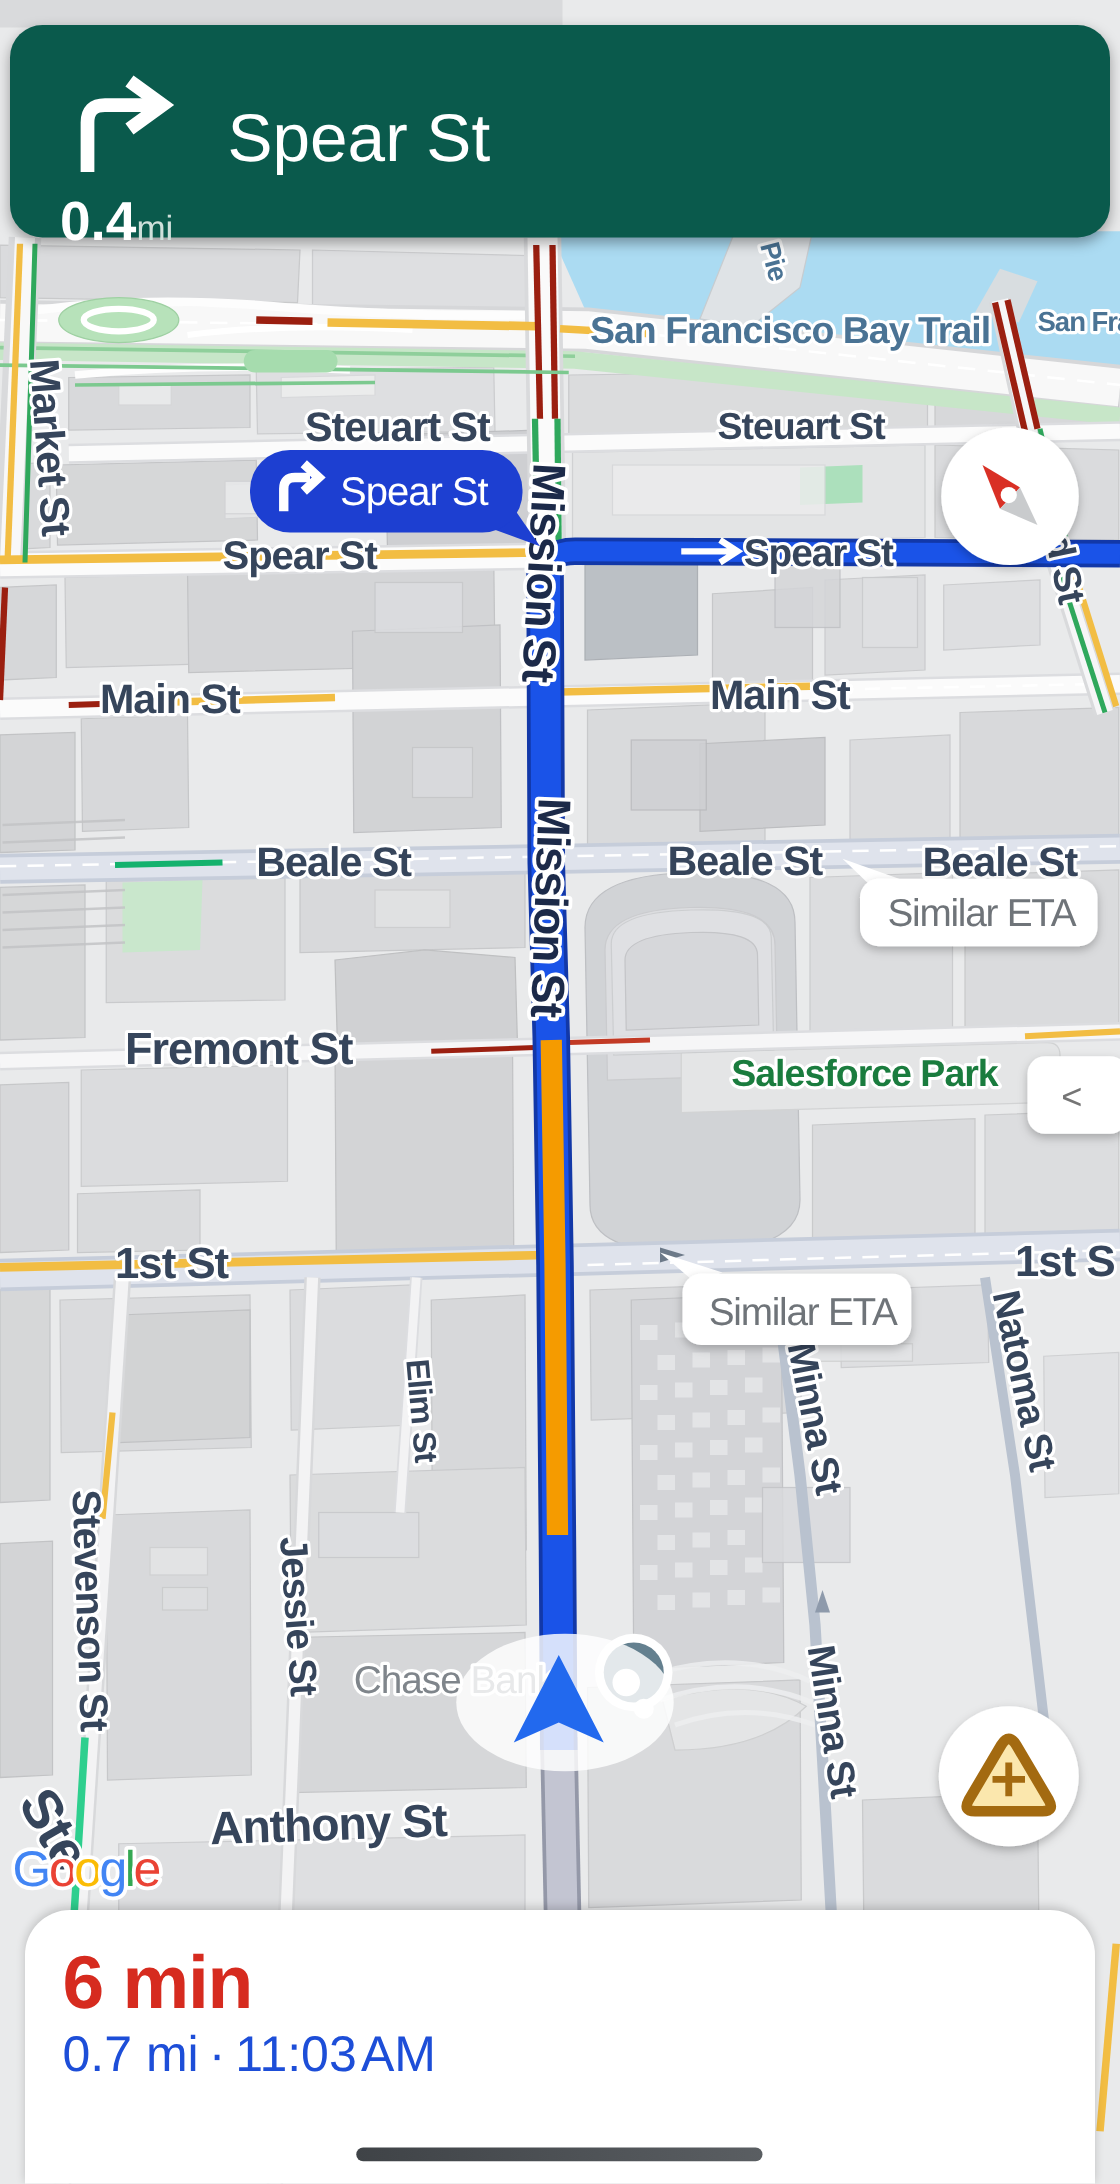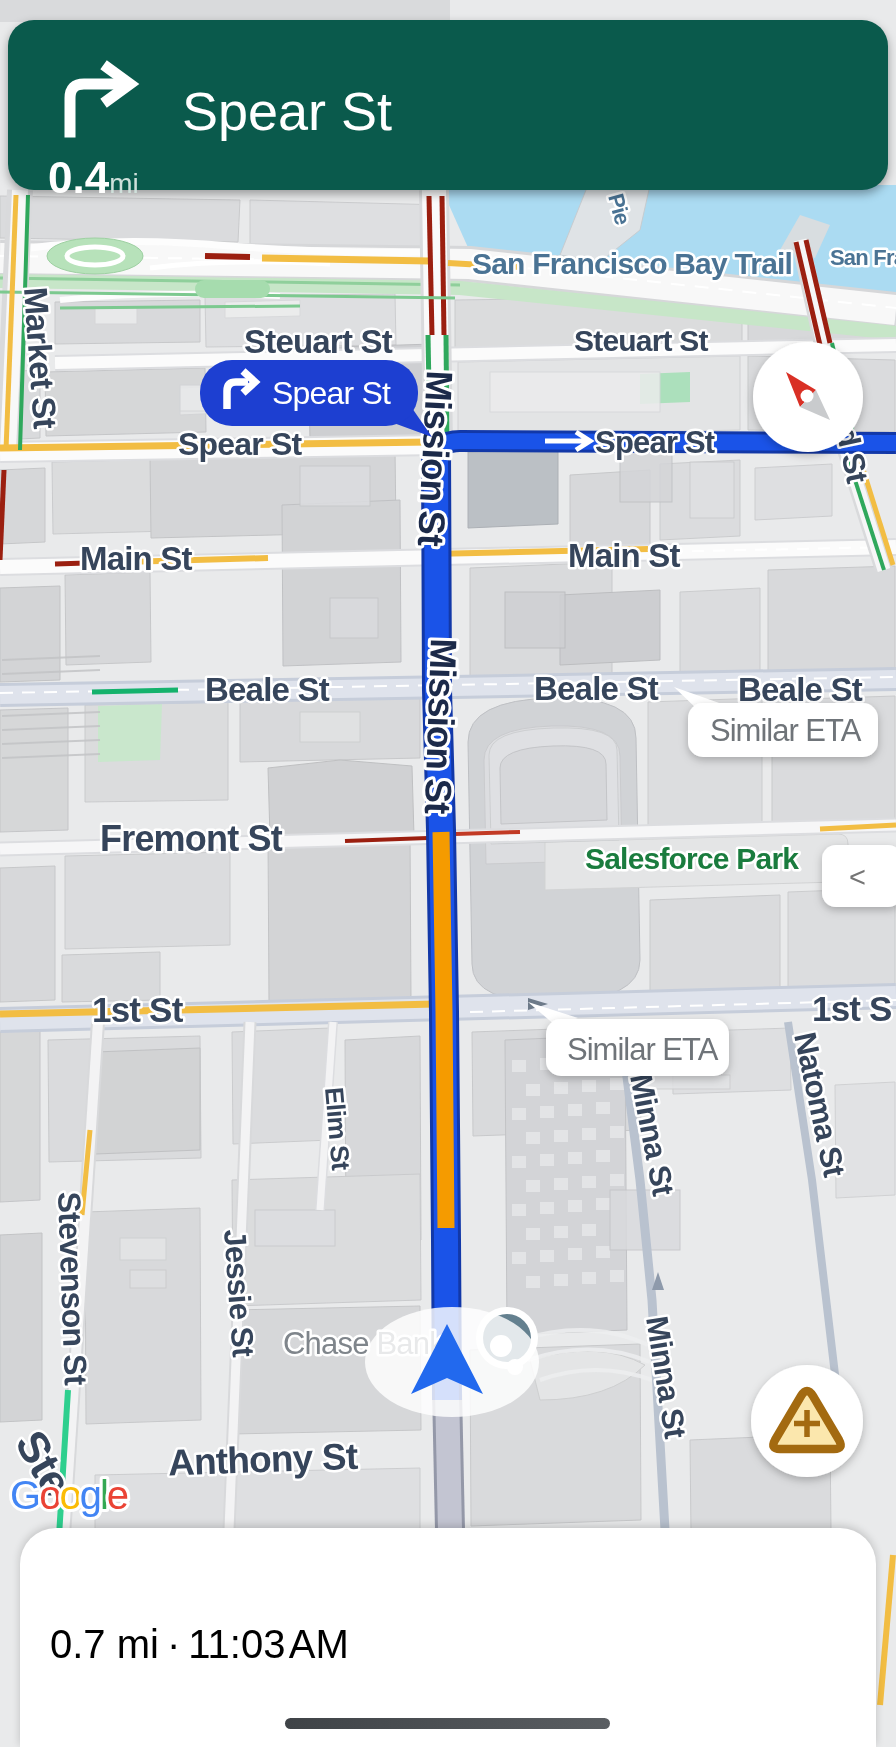--- a/index.html
+++ b/index.html
@@ -458,17 +458,18 @@
     <path d="M60,26 L82,42 L60,58" fill="none" stroke="#fff" stroke-width="11" stroke-linecap="square" stroke-linejoin="miter"></path>
   </svg>
 
   <div style="position:absolute;left:40px;top:109px;color:#fff;font-size:44px;font-weight:700;margin-top:24px;">0.4<span style="font-size:28px;font-weight:400;color:#cfe0db;">mi</span></div>
 
   <div style="position:absolute;left:174px;top:60px;color:#fff;font-size:54px;font-weight:500;">Spear St</div>
 </div>
 
 <div style="position:absolute;left:20px;top:1528px;width:856px;height:219px;background:#ffffff;border-radius:36px 36px 0 0;box-shadow:0 -2px 8px rgba(0,0,0,.18);">
 
-
-  <div style="position:absolute;left:30px;top:94px;color:#000000;font-size:40px;">0.7 mi · 11:03 AM</div>
+  <div style="position:absolute;left:30px;top:23px;color:#d62b1f;font-size:60px;font-weight:700;letter-spacing:-1px;">6 min</div>
+
+  <div style="position:absolute;left:30px;top:94px;color:#1d4ed8;font-size:40px;">0.7 mi · 11:03 AM</div>
 
   <div style="position:absolute;left:265px;top:190px;width:325px;height:11px;border-radius:6px;background:linear-gradient(90deg,#3f4347,#5a5e62);"></div>
 </div>
 
 </body></html>

